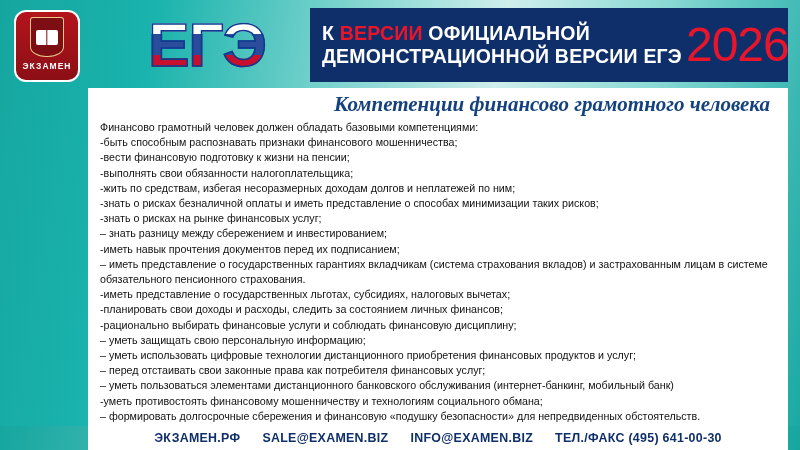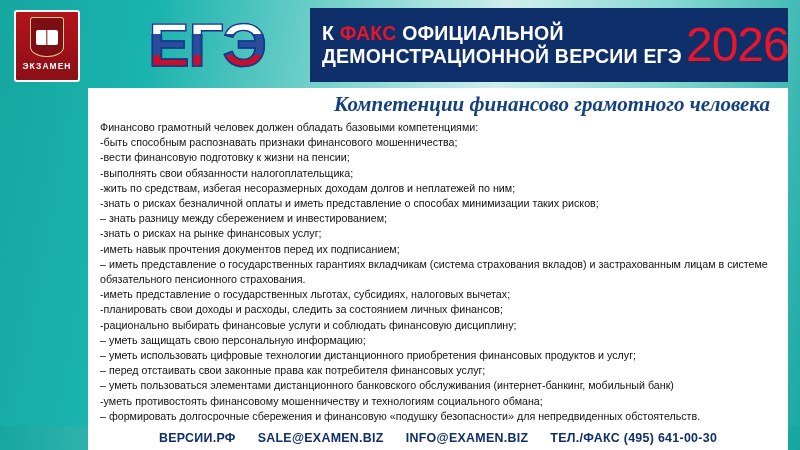--- a/index.html
+++ b/index.html
@@ -27,21 +27,21 @@
     left: 0; top: 0;
     width: 800px; height: 88px;
     background: transparent;
   }
   .logo-badge {
     position: absolute;
     left: 14px; top: 10px;
     width: 66px; height: 72px;
     background: linear-gradient(#b4141c, #8c0f16);
     border: 2px solid #ffffff;
-    border-radius: 3px;
+    border-radius: 12px;
     display: flex;
     flex-direction: column;
     align-items: center;
     justify-content: flex-start;
     padding-top: 5px;
   }
   .logo-badge .crest {
     width: 34px; height: 40px;
     background: #7d0e14;
     border: 1px solid #e8c98a;
@@ -180,51 +180,51 @@
       </div>
       <div class="bl">ЭКЗАМЕН</div>
     </div>
 
     <div class="egeh">
       <span class="txt">ЕГЭ</span>
     </div>
 
     <div class="banner">
       <div class="lines">
-        <div class="l1"><span>К </span><span class="red">ФАКС</span><span> ОФИЦИАЛЬНОЙ</span></div>
+        <div class="l1"><span>К </span><span class="red">ВЕРСИИ</span><span> ОФИЦИАЛЬНОЙ</span></div>
         <div class="l2">ДЕМОНСТРАЦИОННОЙ ВЕРСИИ ЕГЭ</div>
       </div>
       <div class="year">2026</div>
     </div>
   </div>
 
   <div class="title">Компетенции финансово грамотного человека</div>
 
   <div class="body-text">
     <div class="line">Финансово грамотный человек должен обладать базовыми компетенциями:</div>
     <div class="line">-быть способным распознавать признаки финансового мошенничества;</div>
     <div class="line">-вести финансовую подготовку к жизни на пенсии;</div>
     <div class="line">-выполнять свои обязанности налогоплательщика;</div>
     <div class="line">-жить по средствам, избегая несоразмерных доходам долгов и неплатежей по ним;</div>
     <div class="line">-знать о рисках безналичной оплаты и иметь представление о способах минимизации таких рисков;</div>
+    <div class="line">-знать о рисках на рынке финансовых услуг;</div>
     <div class="line">– знать разницу между сбережением и инвестированием;</div>
-    <div class="line">-знать о рисках на рынке финансовых услуг;</div>
     <div class="line">-иметь навык прочтения документов перед их подписанием;</div>
     <div class="line">– иметь представление о государственных гарантиях вкладчикам (система страхования вкладов) и застрахованным лицам в системе обязательного пенсионного страхования.</div>
     <div class="line">-иметь представление о государственных льготах, субсидиях, налоговых вычетах;</div>
     <div class="line">-планировать свои доходы и расходы, следить за состоянием личных финансов;</div>
     <div class="line">-рационально выбирать финансовые услуги и соблюдать финансовую дисциплину;</div>
     <div class="line">– уметь защищать свою персональную информацию;</div>
     <div class="line">– уметь использовать цифровые технологии дистанционного приобретения финансовых продуктов и услуг;</div>
     <div class="line">– перед отстаивать свои законные права как потребителя финансовых услуг;</div>
     <div class="line">– уметь пользоваться элементами дистанционного банковского обслуживания (интернет-банкинг, мобильный банк)</div>
     <div class="line">-уметь противостоять финансовому мошенничеству и технологиям социального обмана;</div>
     <div class="line">– формировать долгосрочные сбережения и финансовую «подушку безопасности» для непредвиденных обстоятельств.</div>
   </div>
 
   <div class="footer">
-    <span class="fi">ВЕРСИИ.РФ</span>
+    <span class="fi">ЭКЗАМЕН.РФ</span>
     <span class="fi">SALE@EXAMEN.BIZ</span>
     <span class="fi">INFO@EXAMEN.BIZ</span>
     <span class="fi">ТЕЛ./ФАКС (495) 641-00-30</span>
   </div>
 
 </div>
 
 </body></html>

